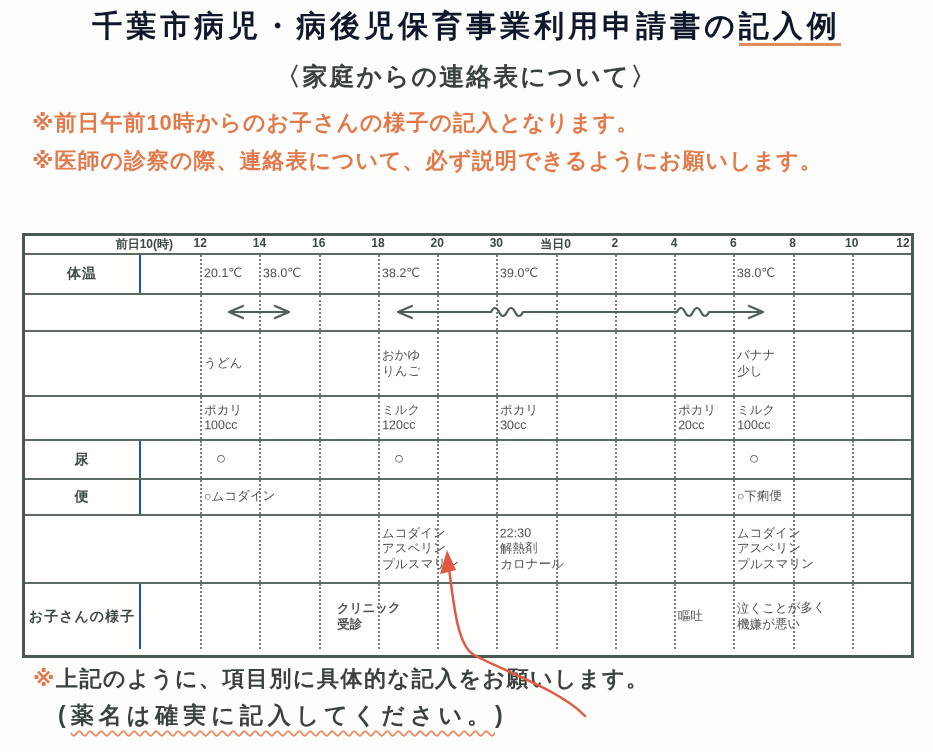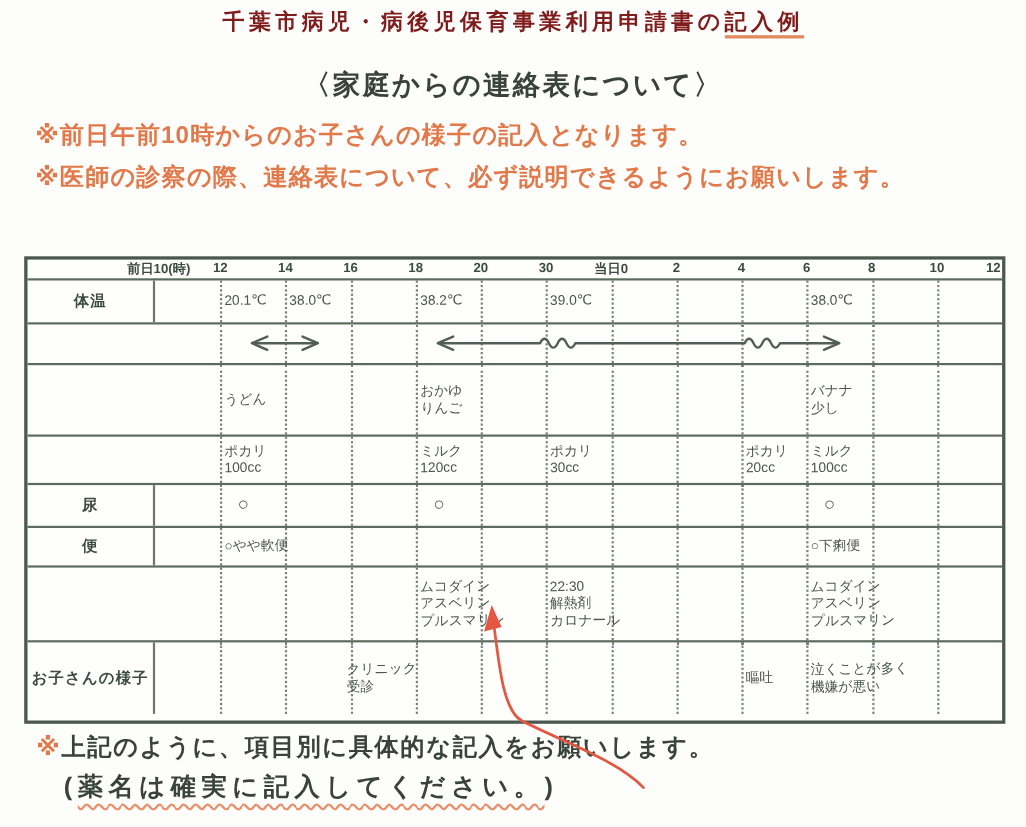--- a/index.html
+++ b/index.html
@@ -5,21 +5,21 @@
   html,body{margin:0;padding:0;}
   body{
     width:933px;height:752px;position:relative;overflow:hidden;
     background:#fdfdfb;
     font-family:"Liberation Sans","DejaVu Sans",sans-serif;
   }
   .abs{position:absolute;}
   
   .doc-title{
     top:6px;left:0;right:0;text-align:center;
-    font-size:20px;font-weight:bold;color:#7f1d1d;letter-spacing:4px;white-space:nowrap;
+    font-size:30px;font-weight:bold;color:#0f172a;letter-spacing:4px;white-space:nowrap;
   }
   .title-em{border-bottom:3px solid #e08b5c;padding-bottom:1px;}
   .subtitle{
     top:60px;left:0;right:0;text-align:center;
     font-size:25px;font-weight:600;color:#39423b;letter-spacing:2px;white-space:nowrap;
   }
   .note{
     left:32px;color:#e2794b;font-size:22px;font-weight:600;letter-spacing:1px;white-space:nowrap;
   }
   .note1{top:108px;} .note2{top:146px;}
@@ -37,21 +37,21 @@
     position:absolute;top:0;transform:translateX(-50%);
     font-size:12px;font-weight:bold;color:#3c4a42;white-space:nowrap;
   }
   .first-tick{
     position:absolute;top:0;left:70px;width:78px;text-align:right;
     font-size:12px;font-weight:bold;color:#3c4a42;white-space:nowrap;
   }
   .t-row{position:relative;border-top:2px solid #5c6a60;}
   .t-label{
     position:absolute;left:0;top:0;bottom:0;width:116px;box-sizing:border-box;
-    border-right:2px solid #737373;display:flex;align-items:center;justify-content:center;
+    border-right:2px solid #1d4ed8;display:flex;align-items:center;justify-content:center;
     font-size:14px;font-weight:bold;color:#3e4b43;letter-spacing:1px;white-space:nowrap;
   }
   .t-cell{
     position:absolute;top:0;bottom:0;box-sizing:border-box;
     border-left:2px dotted #75837a;
   }
   .t-cell.c0{border-left:none;}
   .entry{
     position:absolute;top:0;bottom:0;display:flex;align-items:center;
     font-size:12.5px;color:#4d554d;white-space:pre;line-height:1.22;
@@ -221,21 +221,21 @@
         <div class="t-cell" style="left: 293.692px; width: 59.2308px;"></div>
         <div class="t-cell" style="left: 352.923px; width: 59.2308px;"></div>
         <div class="t-cell" style="left: 412.154px; width: 59.2308px;"></div>
         <div class="t-cell" style="left: 471.385px; width: 59.2308px;"></div>
         <div class="t-cell" style="left: 530.615px; width: 59.2308px;"></div>
         <div class="t-cell" style="left: 589.846px; width: 59.2308px;"></div>
         <div class="t-cell" style="left: 649.077px; width: 59.2308px;"></div>
         <div class="t-cell" style="left: 708.308px; width: 59.2308px;"></div>
         <div class="t-cell" style="left: 767.538px; width: 59.2308px;"></div>
         <div class="t-cell" style="left: 826.769px; width: 59.2308px;"></div>
-        <div class="entry" style="left: 177.231px;">○やや軟便</div>
+        <div class="entry" style="left: 177.231px;">○ムコダイン</div>
         <div class="entry" style="left: 710.308px;">○下痢便</div>
       </div>
       <div class="t-row" style="height: 66px;">
         <div class="t-cell c0" style="left: 116px; width: 59.2308px;"></div>
         <div class="t-cell" style="left: 175.231px; width: 59.2308px;"></div>
         <div class="t-cell" style="left: 234.462px; width: 59.2308px;"></div>
         <div class="t-cell" style="left: 293.692px; width: 59.2308px;"></div>
         <div class="t-cell" style="left: 352.923px; width: 59.2308px;"></div>
         <div class="t-cell" style="left: 412.154px; width: 59.2308px;"></div>
         <div class="t-cell" style="left: 471.385px; width: 59.2308px;"></div>
@@ -263,21 +263,21 @@
         <div class="t-cell" style="left: 293.692px; width: 59.2308px;"></div>
         <div class="t-cell" style="left: 352.923px; width: 59.2308px;"></div>
         <div class="t-cell" style="left: 412.154px; width: 59.2308px;"></div>
         <div class="t-cell" style="left: 471.385px; width: 59.2308px;"></div>
         <div class="t-cell" style="left: 530.615px; width: 59.2308px;"></div>
         <div class="t-cell" style="left: 589.846px; width: 59.2308px;"></div>
         <div class="t-cell" style="left: 649.077px; width: 59.2308px;"></div>
         <div class="t-cell" style="left: 708.308px; width: 59.2308px;"></div>
         <div class="t-cell" style="left: 767.538px; width: 59.2308px;"></div>
         <div class="t-cell" style="left: 826.769px; width: 59.2308px;"></div>
-        <div class="entry" style="left: 288px;">クリニック
+        <div class="entry" style="left: 310px; font-weight: bold;">クリニック
 受診</div>
         <div class="entry" style="left: 651.077px;">嘔吐</div>
         <div class="entry" style="left: 710.308px;">泣くことが多く
 機嫌が悪い</div>
       </div>
     </div>
 </div>
 
 <svg class="red-arrow" width="933" height="752" viewBox="0 0 933 752">
   <path d="M585 716 C560 690 506 672 474 655 C458 646 454 608 449 568" stroke="#e25843" stroke-width="2.5" fill="none" stroke-linecap="round"></path>

